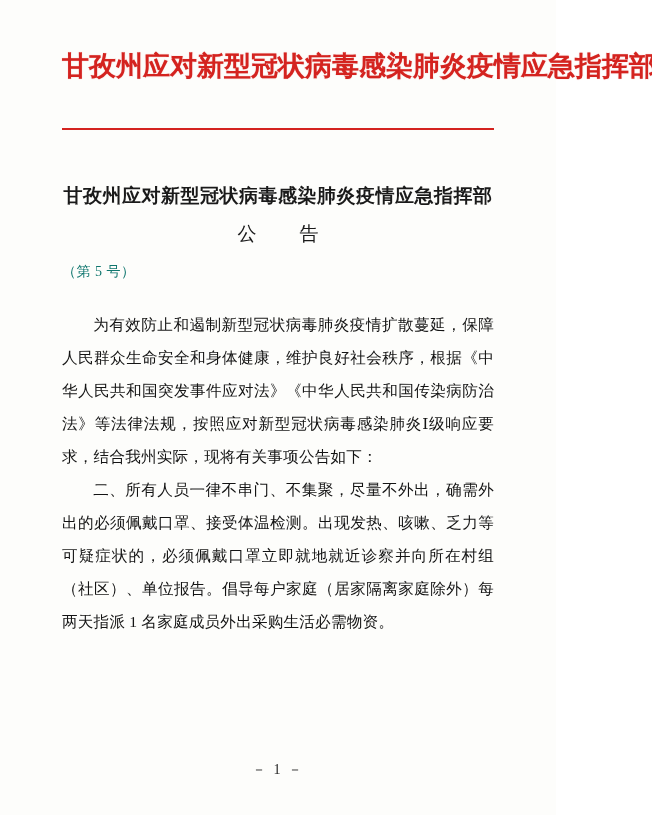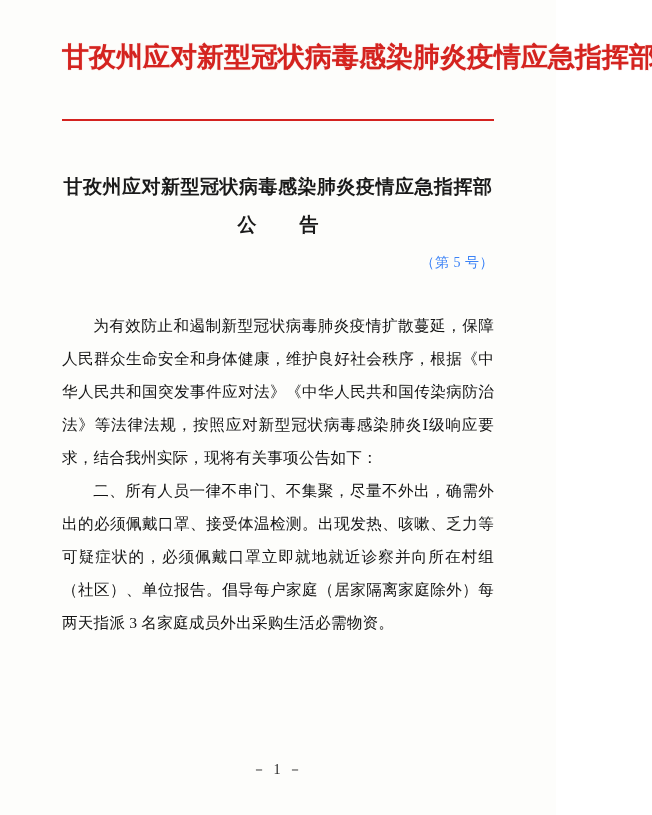--- a/index.html
+++ b/index.html
@@ -12,21 +12,21 @@
     background: #ffffff;
     font-family: "Liberation Serif", "DejaVu Serif", serif;
     overflow: hidden;
   }
   .page {
     position: relative;
     width: 556px;
     height: 815px;
     background: #fdfdfb;
     box-sizing: border-box;
-    padding: 8px 62px;
+    padding: 17px 62px;
   }
   
   .letterhead {
     padding-top: 34px;
     text-align: center;
   }
   .letterhead-title {
     color: #d4231f;
     font-family: "Liberation Serif", "DejaVu Serif", serif;
     font-weight: bold;
@@ -50,37 +50,37 @@
   }
   .doc-heading-line1 {
     font-size: 19px;
     font-weight: bold;
     letter-spacing: 0.5px;
     color: #1a1a1a;
     line-height: 1.5;
   }
   .doc-heading-line2 {
     font-size: 19px;
-    font-weight: bold;
+    font-weight: normal;
     letter-spacing: 12px;
     color: #1a1a1a;
     margin-top: 10px;
     padding-left: 12px;
     text-align: center;
   }
   .doc-number {
     margin-top: 16px;
-    text-align: right;
+    text-align: left;
     font-size: 14px;
-    color: #3b82f6;
+    color: #0f766e;
     letter-spacing: 0.5px;
   }
   
   .doc-body {
-    margin-top: 37px;
+    margin-top: 27px;
   }
   .para {
     font-size: 15.6px;
     line-height: 33px;
     color: #141414;
     text-align: justify;
     text-justify: inter-ideograph;
     text-indent: 2em;
     margin: 0;
     letter-spacing: 0.2px;
@@ -108,18 +108,18 @@
 
   <div class="doc-heading">
     <div class="doc-heading-line1">甘孜州应对新型冠状病毒感染肺炎疫情应急指挥部</div>
     <div class="doc-heading-line2">公　告</div>
   </div>
 
   <div class="doc-number">（第 5 号）</div>
 
   <div class="doc-body">
     <p class="para">为有效防止和遏制新型冠状病毒肺炎疫情扩散蔓延，保障人民群众生命安全和身体健康，维护良好社会秩序，根据《中华人民共和国突发事件应对法》《中华人民共和国传染病防治法》等法律法规，按照应对新型冠状病毒感染肺炎Ⅰ级响应要求，结合我州实际，现将有关事项公告如下：</p>
-    <p class="para">二、所有人员一律不串门、不集聚，尽量不外出，确需外出的必须佩戴口罩、接受体温检测。出现发热、咳嗽、乏力等可疑症状的，必须佩戴口罩立即就地就近诊察并向所在村组（社区）、单位报告。倡导每户家庭（居家隔离家庭除外）每两天指派 3 名家庭成员外出采购生活必需物资。</p>
+    <p class="para">二、所有人员一律不串门、不集聚，尽量不外出，确需外出的必须佩戴口罩、接受体温检测。出现发热、咳嗽、乏力等可疑症状的，必须佩戴口罩立即就地就近诊察并向所在村组（社区）、单位报告。倡导每户家庭（居家隔离家庭除外）每两天指派 1 名家庭成员外出采购生活必需物资。</p>
   </div>
 
   <div class="page-number">－ 1 －</div>
 
 </div>
 
 </body></html>

